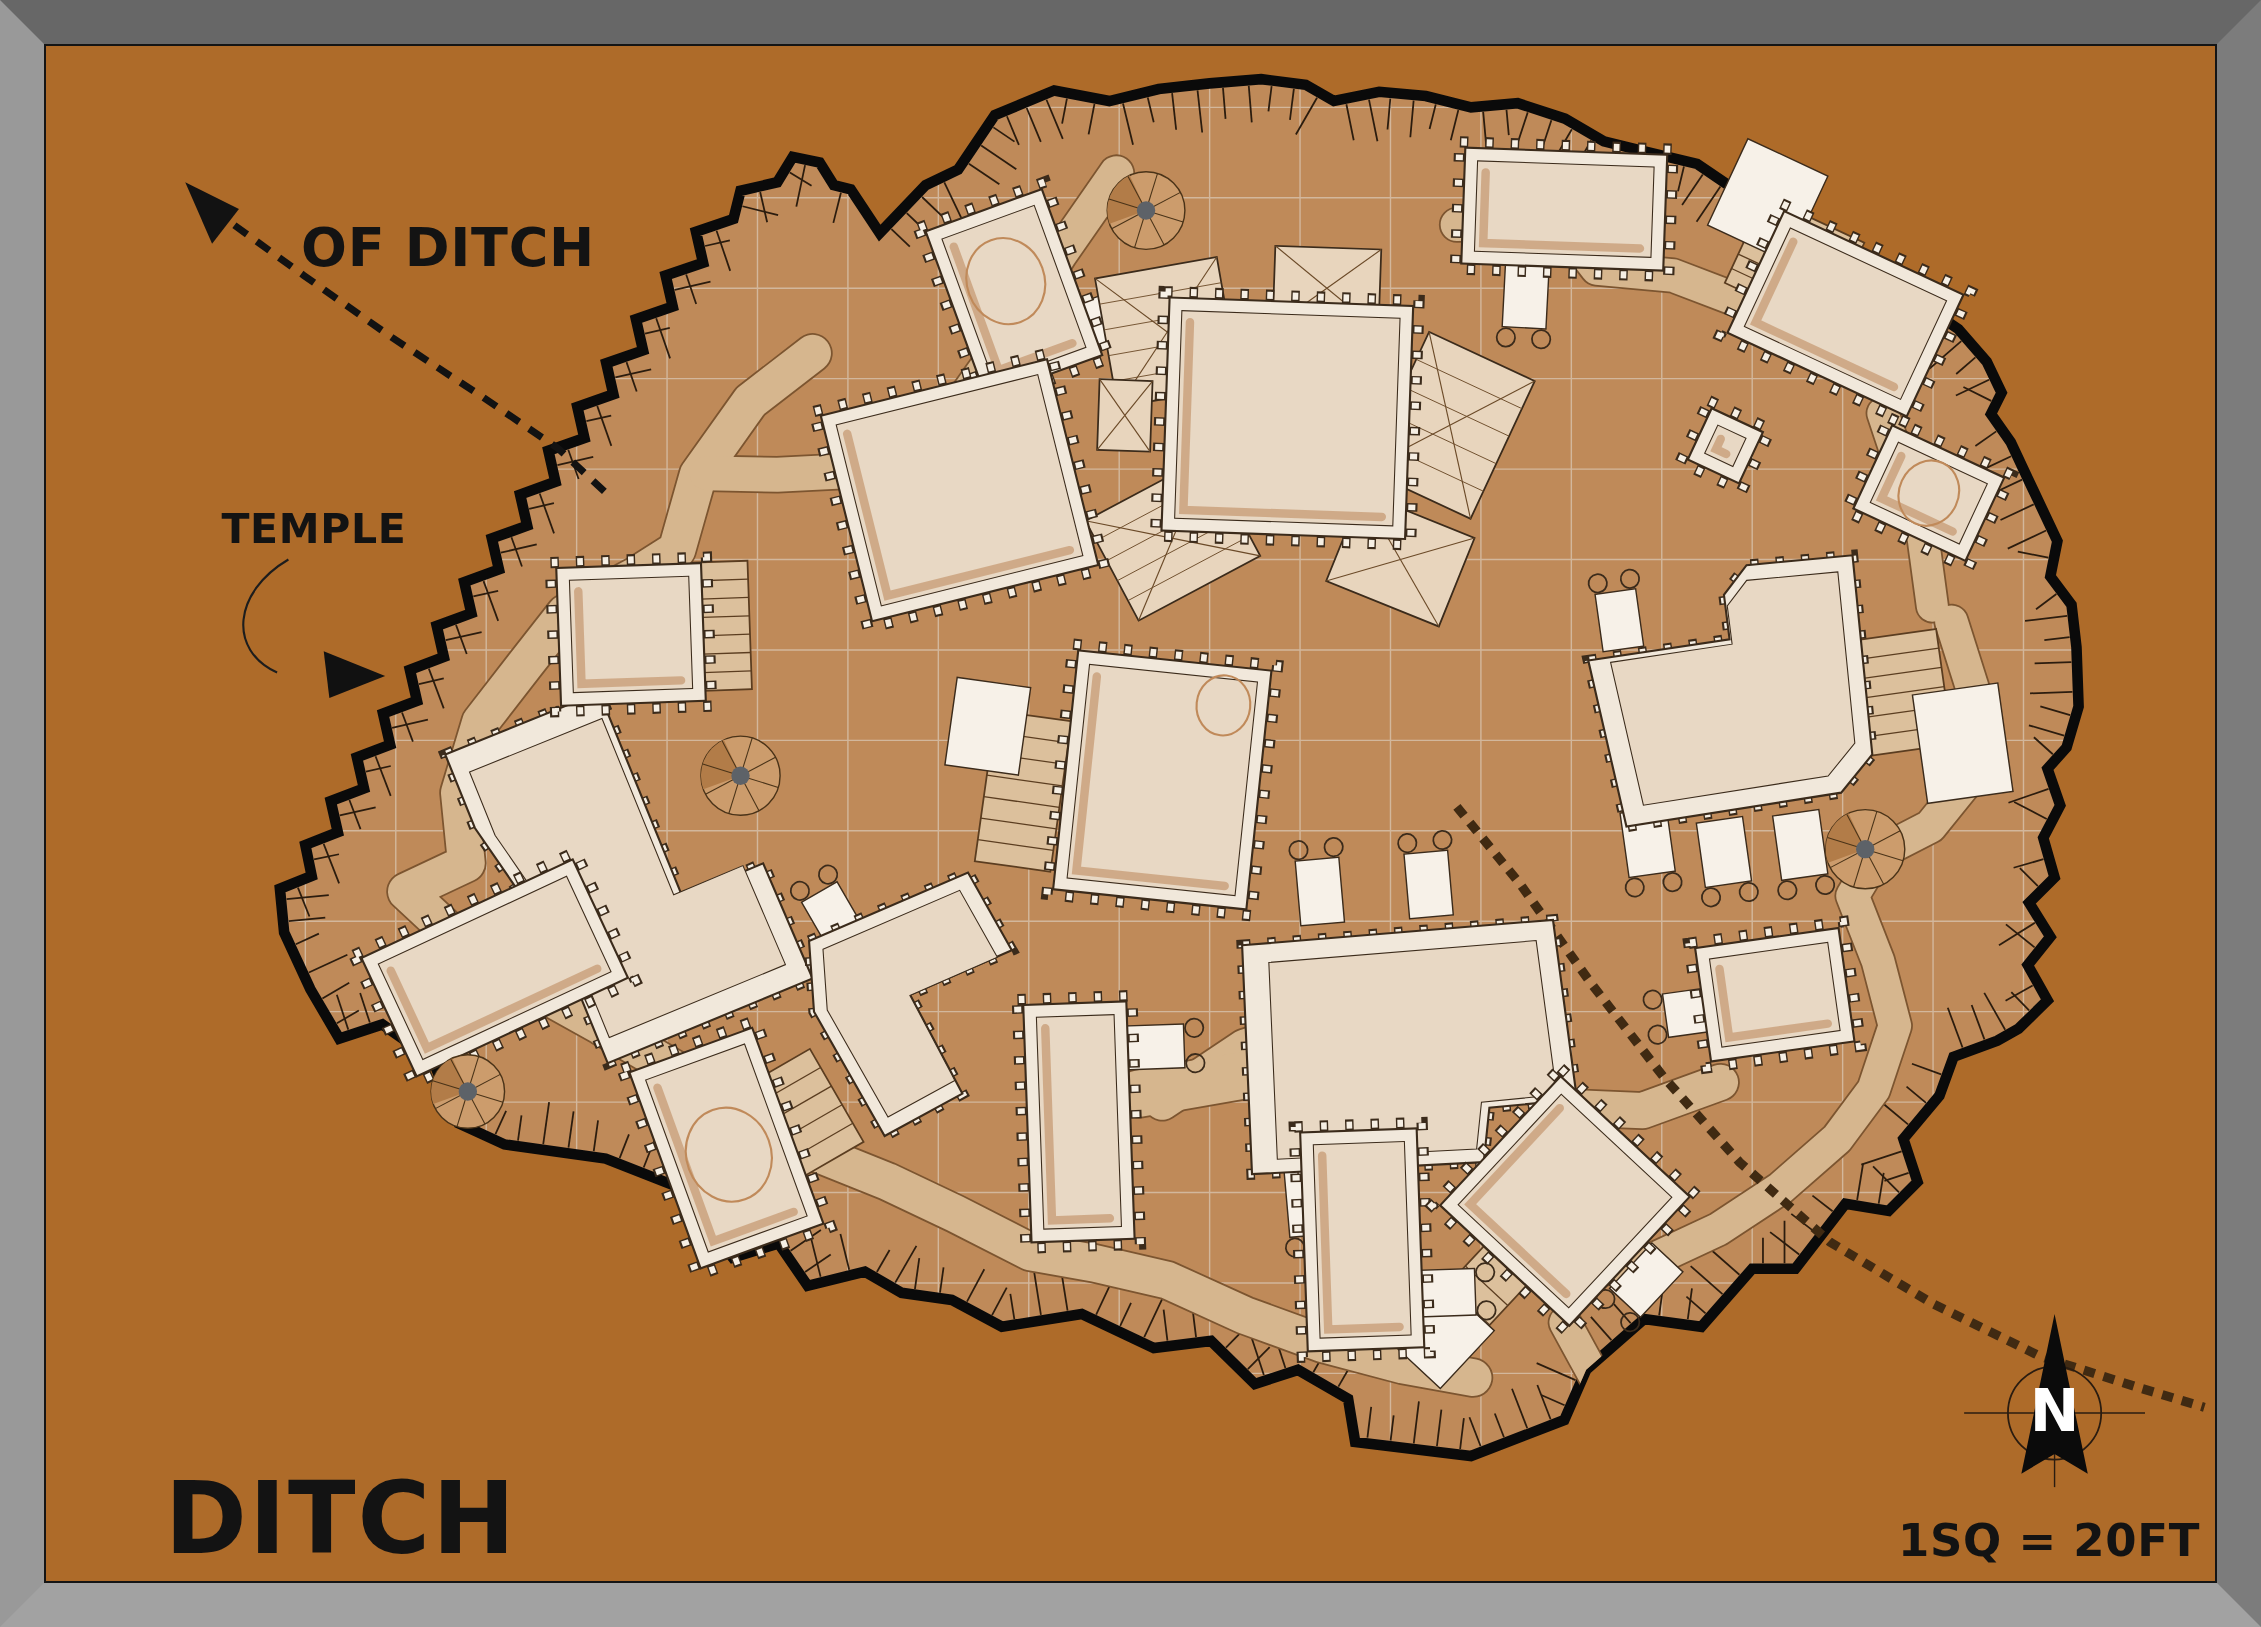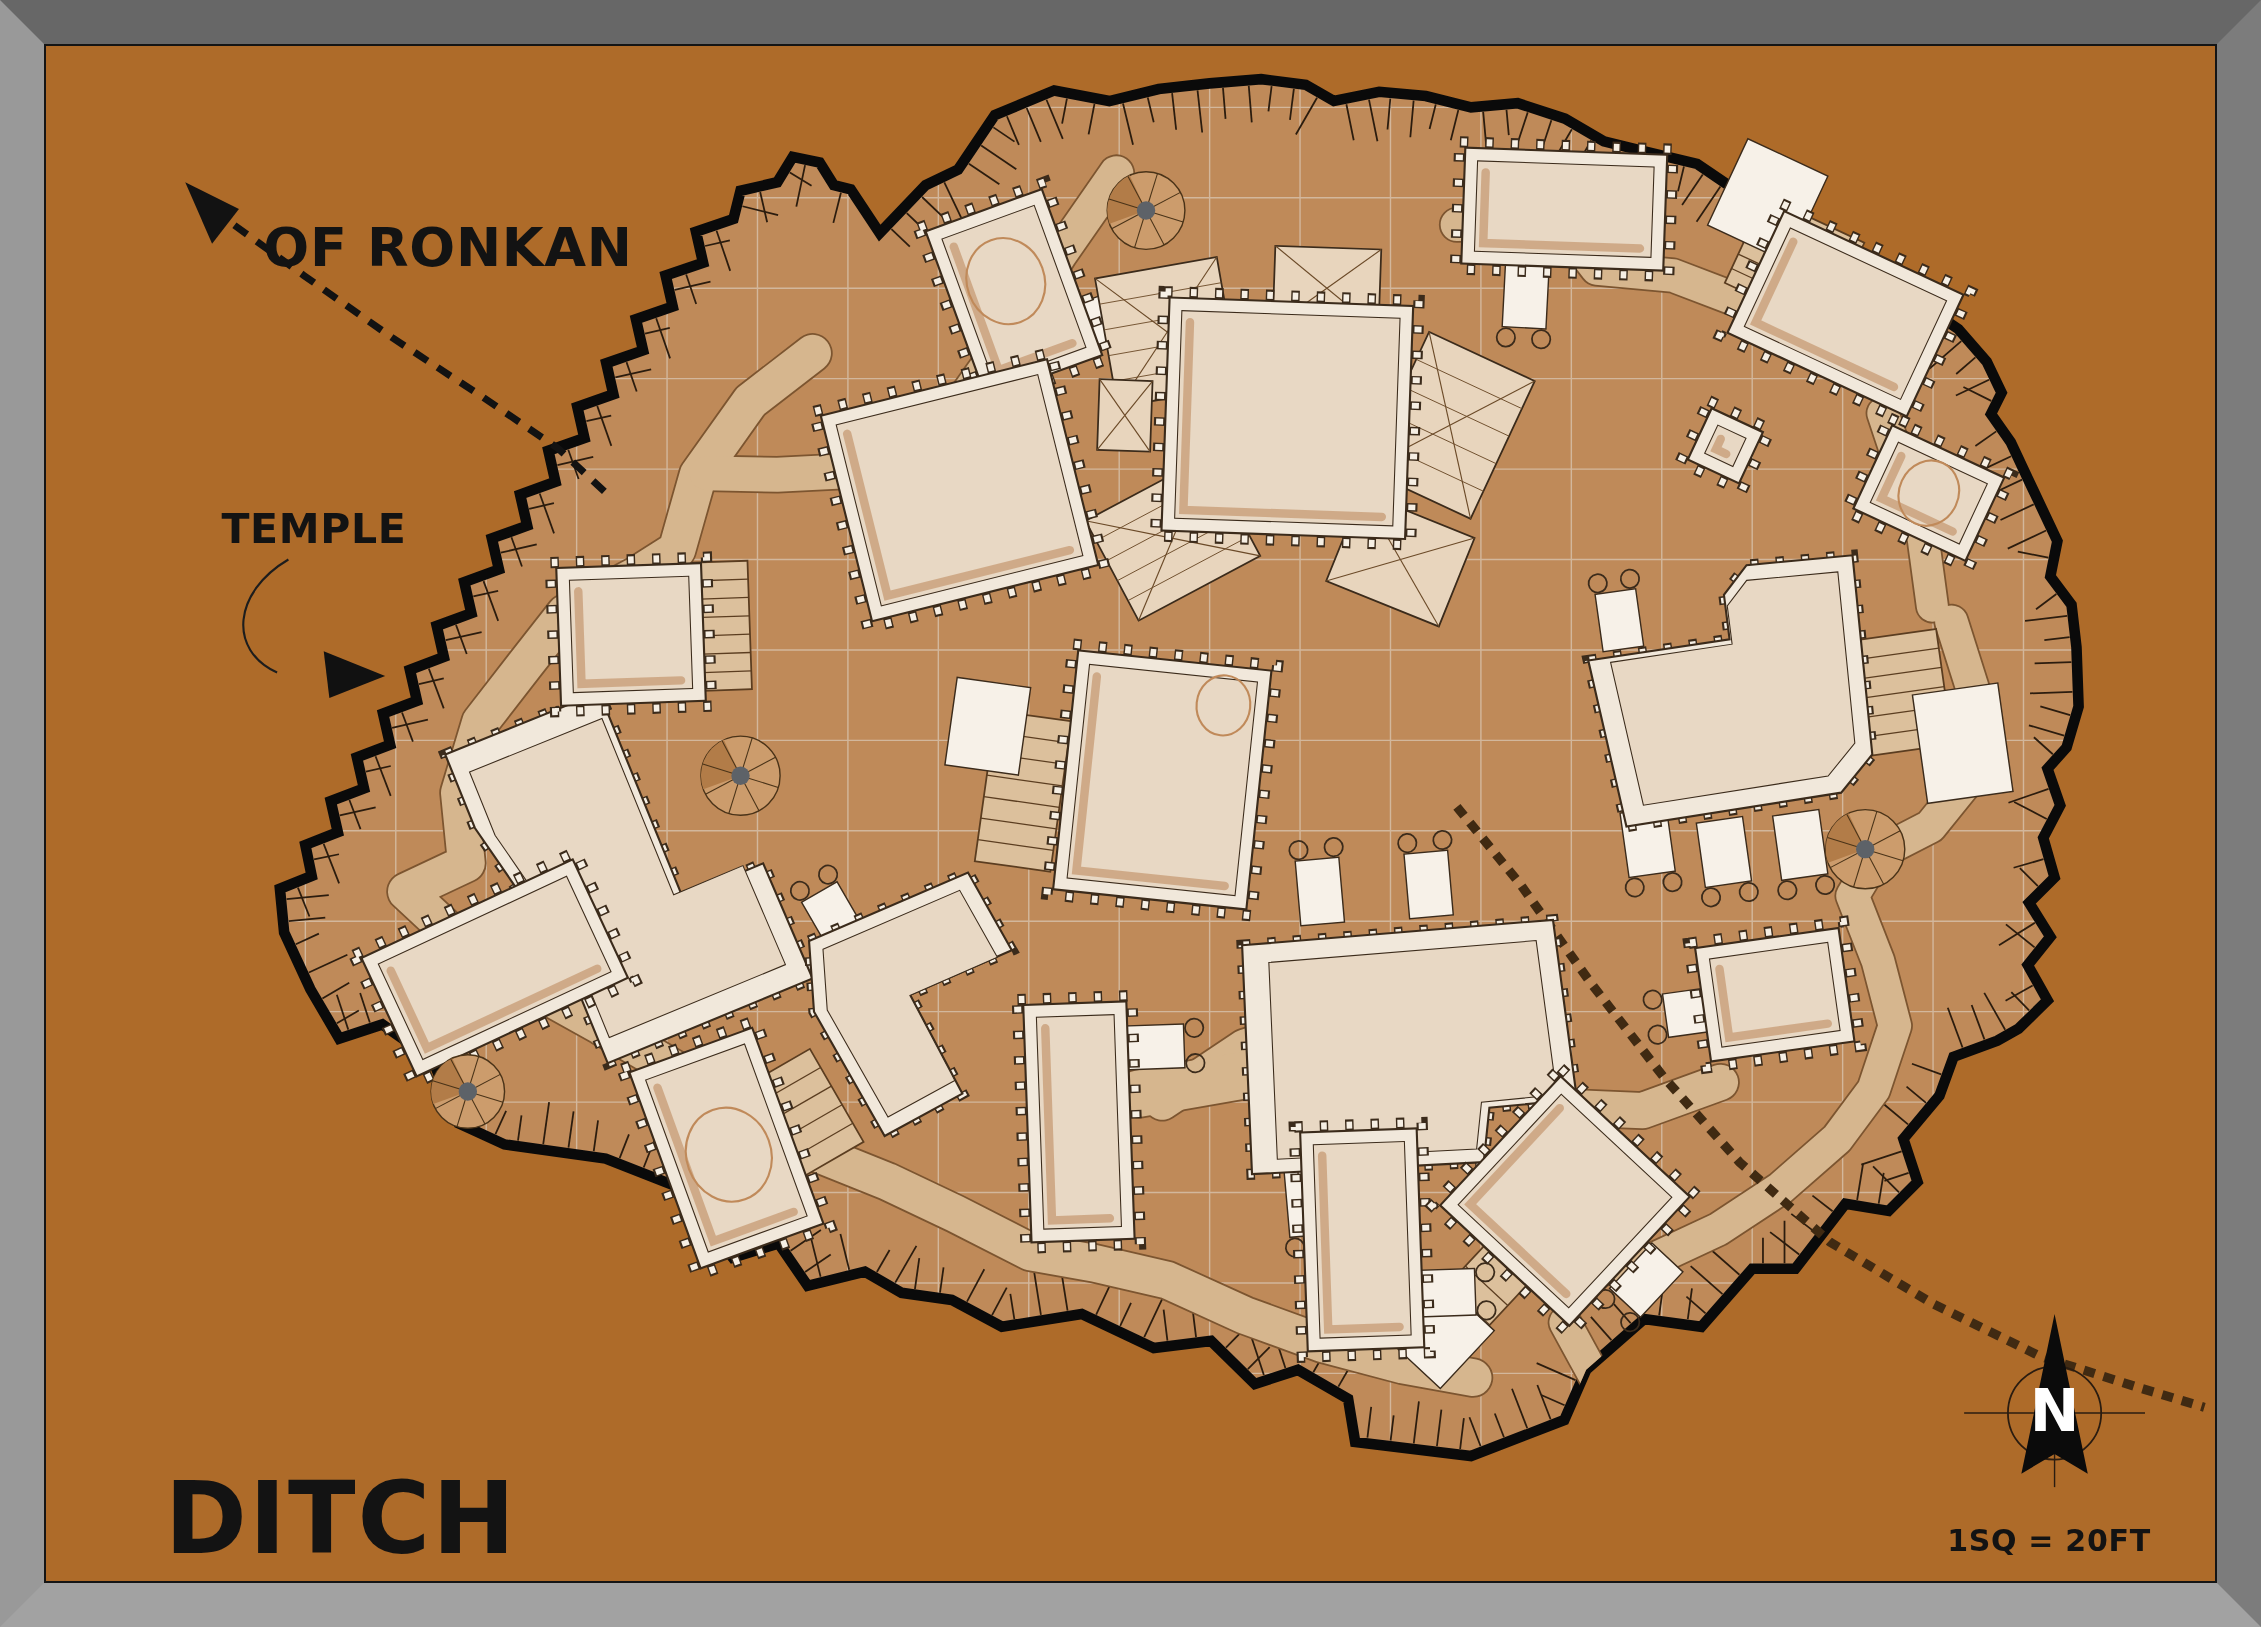--- a/index.html
+++ b/index.html
@@ -8,21 +8,21 @@
     border-bottom:44px solid #a2a2a2;border-left:44px solid #999999;}
   .frame-inner{position:absolute;inset:0;border:2.1px solid #151515;overflow:hidden;background:#ae6b29;}
   .map-area{position:absolute;left:-46px;top:-46px;width:2261px;height:1627px;}
   #map-svg{position:absolute;left:0;top:0;}
   .lbl{position:absolute;transform:translate(-50%,-50%);font-family:"DejaVu Sans",sans-serif;
     font-weight:bold;color:#131313;white-space:nowrap;letter-spacing:0.7px;}
   .t1{left:458px;top:178px;font-size:54px;}
   .t2{left:448px;top:247px;font-size:54px;}
   .ditchlbl{left:314px;top:529px;font-size:41px;}
   .ronkan{left:341px;top:1518px;font-size:99px;letter-spacing:2.1px;}
-  .scalelbl{left:2049px;top:1540px;font-size:30px;}
+  .scalelbl{left:2049px;top:1540px;font-size:45px;}
 </style>
 </head>
 <body>
 
 <div class="frame">
   <div class="frame-inner">
     <div class="map-area">
       <svg id="map-svg" width="2261" height="1627" viewBox="0 0 3200 2303">
           <defs>
             <clipPath id="blobclip">
@@ -669,20 +669,20 @@
           <path d="M 408 792 C 330 838 322 920 392 952" fill="none" stroke="#1d1d1d" stroke-width="3"></path>
           <polygon points="545,957 458,922 466,988" fill="#111111"></polygon>
           <g>
             <line x1="2780" y1="2000" x2="3036" y2="2000" stroke="#2a1c10" stroke-width="2"></line>
             <line x1="2908" y1="1898" x2="2908" y2="2105" stroke="#2a1c10" stroke-width="2"></line>
             <circle cx="2908" cy="2000" r="66" fill="none" stroke="#2a1c10" stroke-width="2.5"></circle>
             <polygon points="2908,1860 2955,2086 2908,2058 2861,2086" fill="#0b0b0b"></polygon>
             <text x="2908" y="2026" fill="#ffffff" font-size="84" font-weight="bold" text-anchor="middle" font-family="DejaVu Sans, sans-serif">N</text>
           </g>
         </svg>
-      <div class="lbl t2">OF RONKAN</div>
+      <div class="lbl t2">OF DITCH</div>
       <div class="lbl ditchlbl">TEMPLE</div>
       <div class="lbl ronkan">DITCH</div>
       <div class="lbl scalelbl">1SQ = 20FT</div>
     </div>
   </div>
 </div>
 
 
 </body></html>

